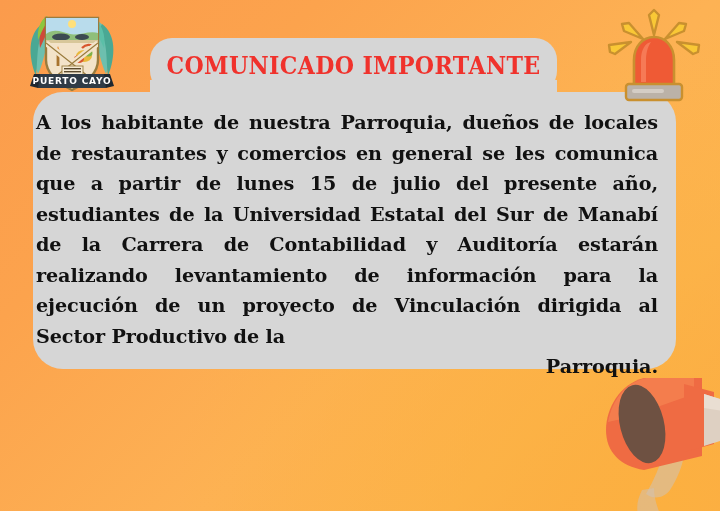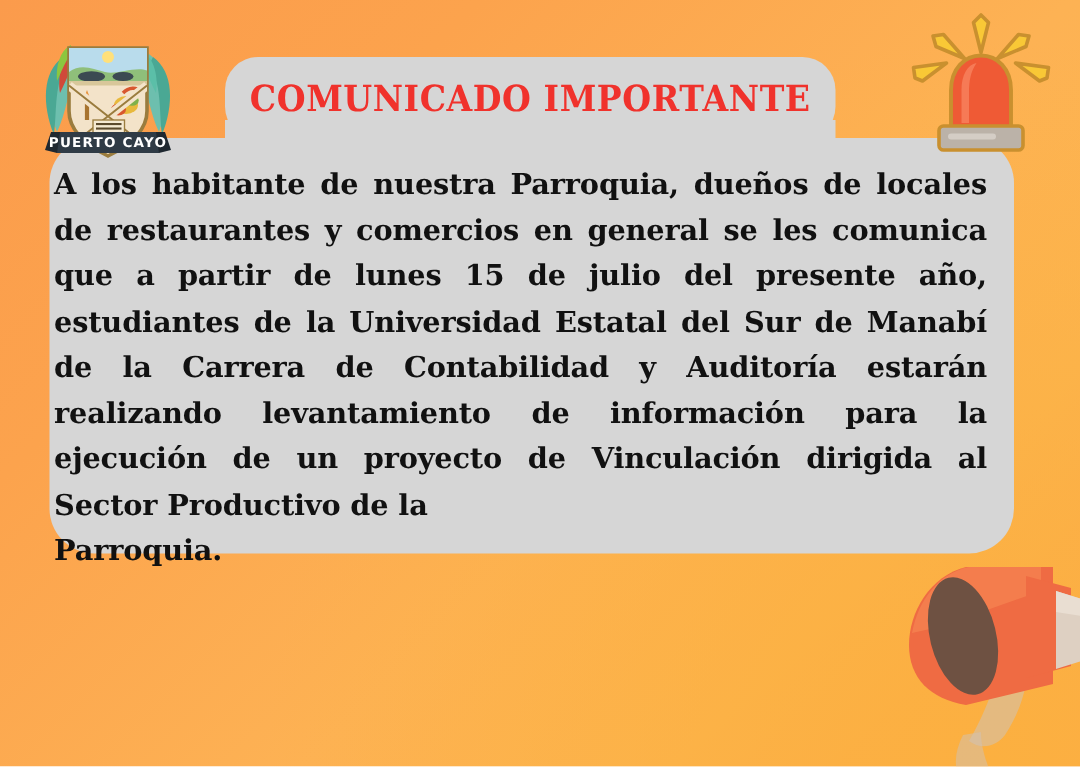--- a/index.html
+++ b/index.html
@@ -82,28 +82,28 @@
     font-family: "DejaVu Serif", serif;
     font-weight: bold;
     font-size: 19.2px;
     line-height: 30.5px;
     text-align: justify;
     text-justify: inter-word;
     letter-spacing: -0.1px;
   }
   #body-text .lastline {
     display: block;
-    text-align: left;
+    text-align: right;
   }
 
   
   #emblem {
     position: absolute;
     left: 18px;
-    top: 18px;
+    top: 4px;
     width: 108px;
     height: 96px;
   }
 
   
   #siren {
     position: absolute;
     left: 596px;
     top: 4px;
     width: 116px;

